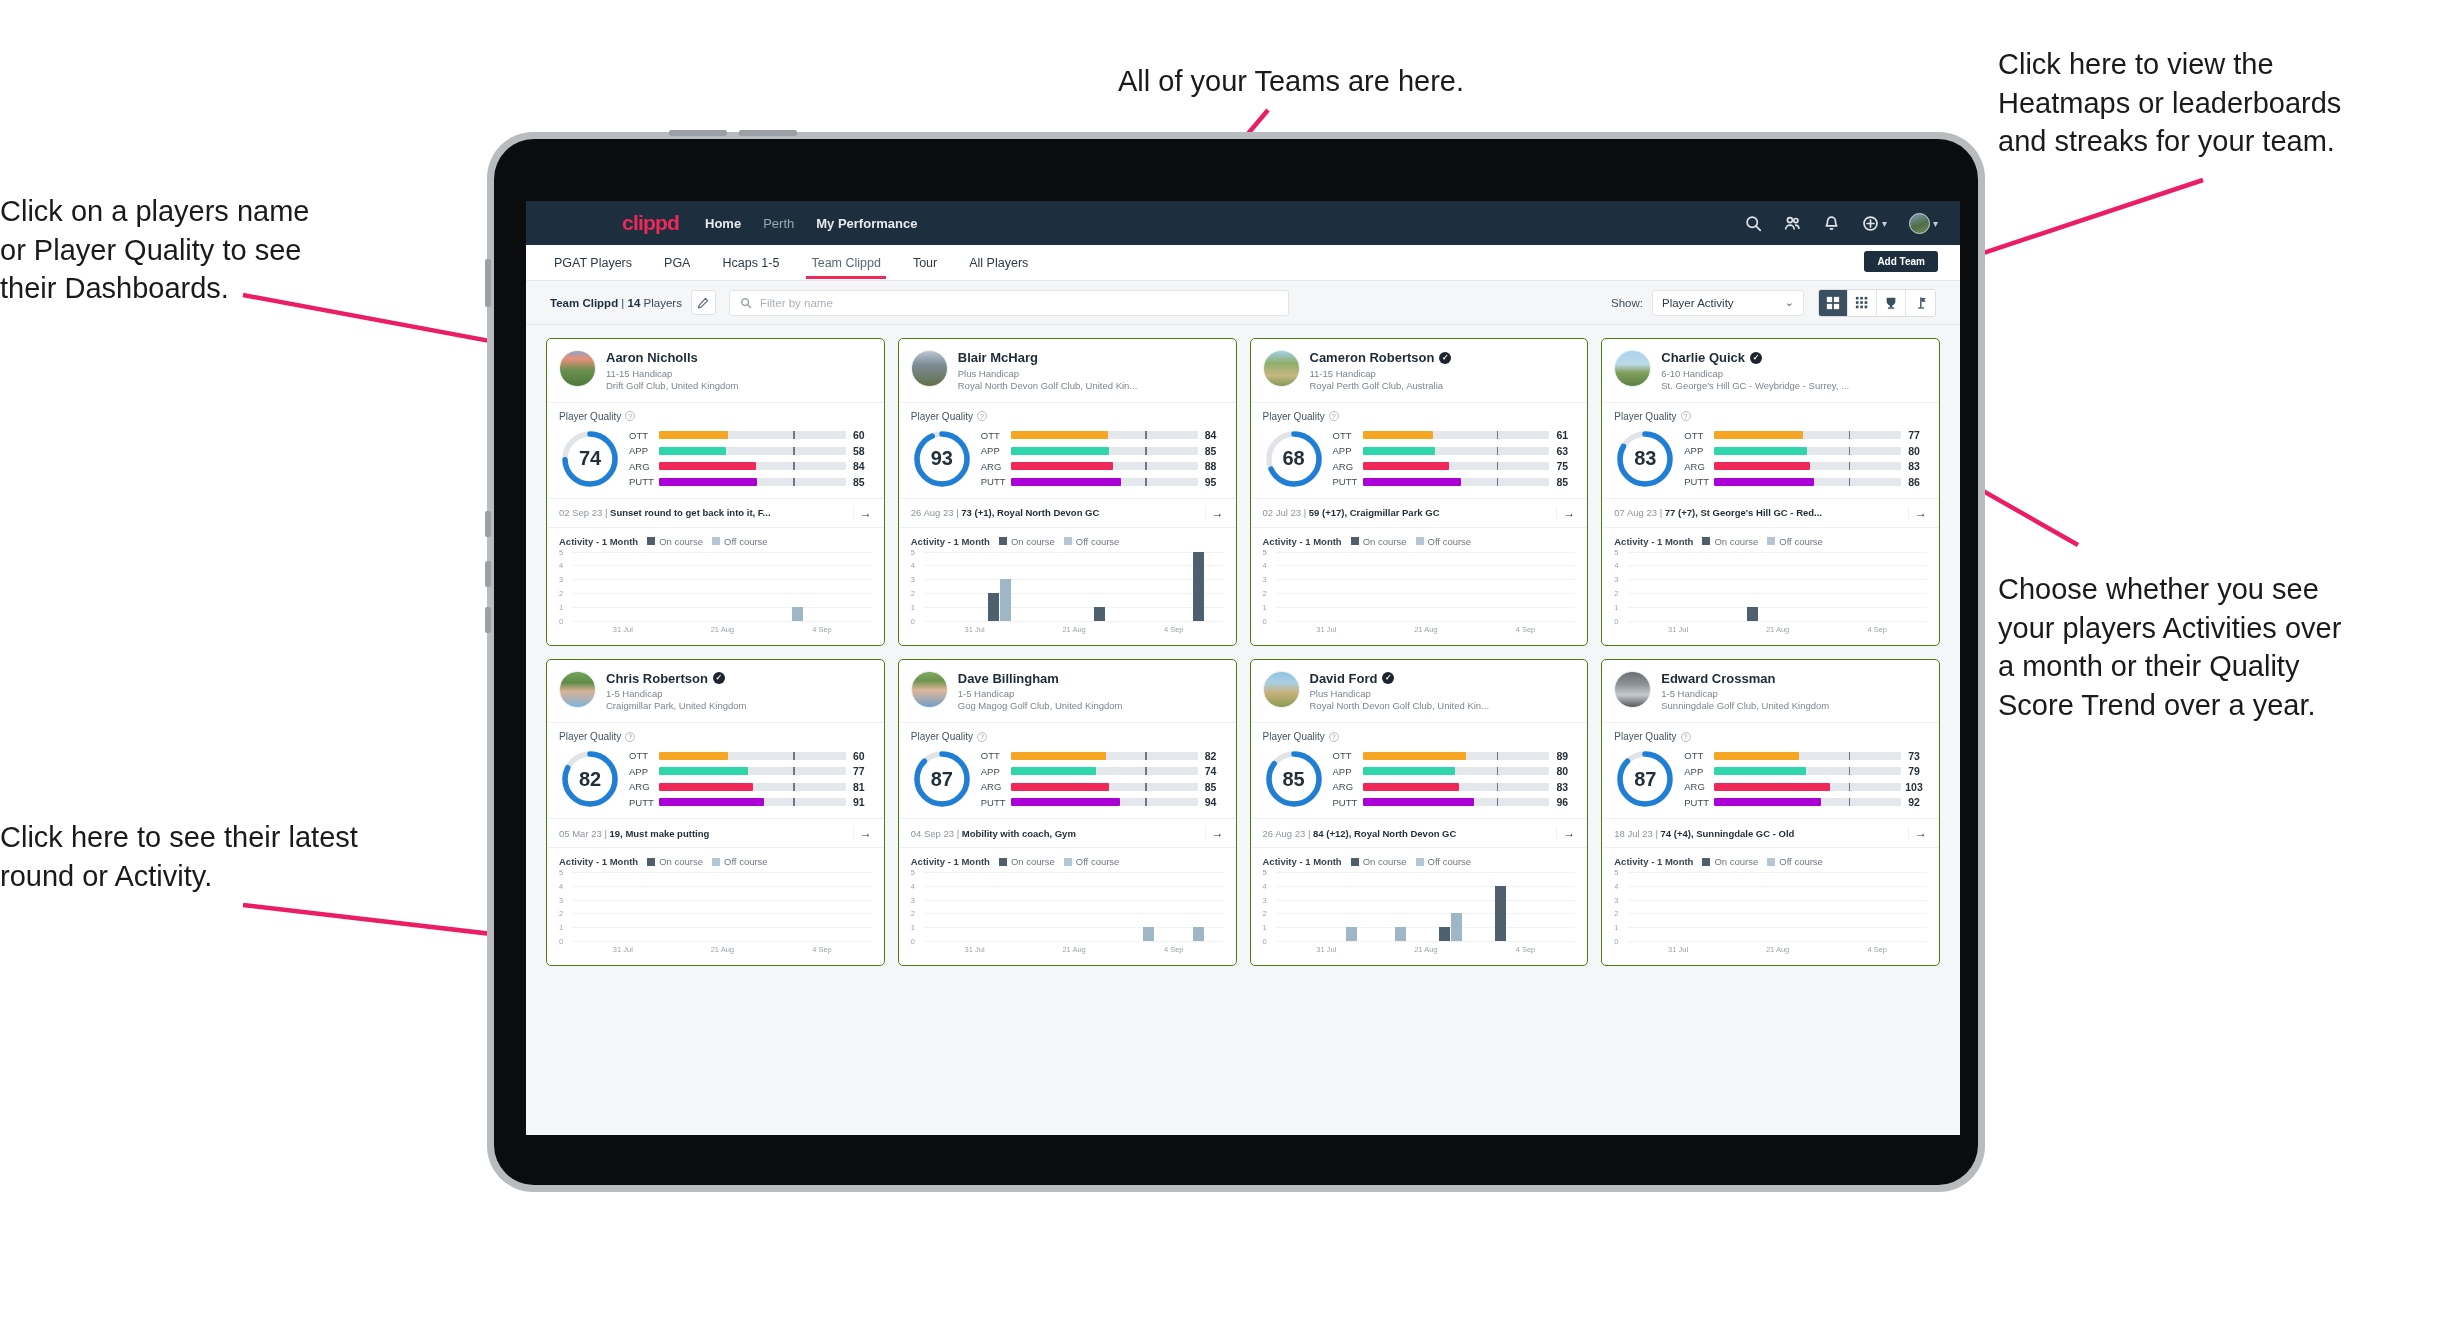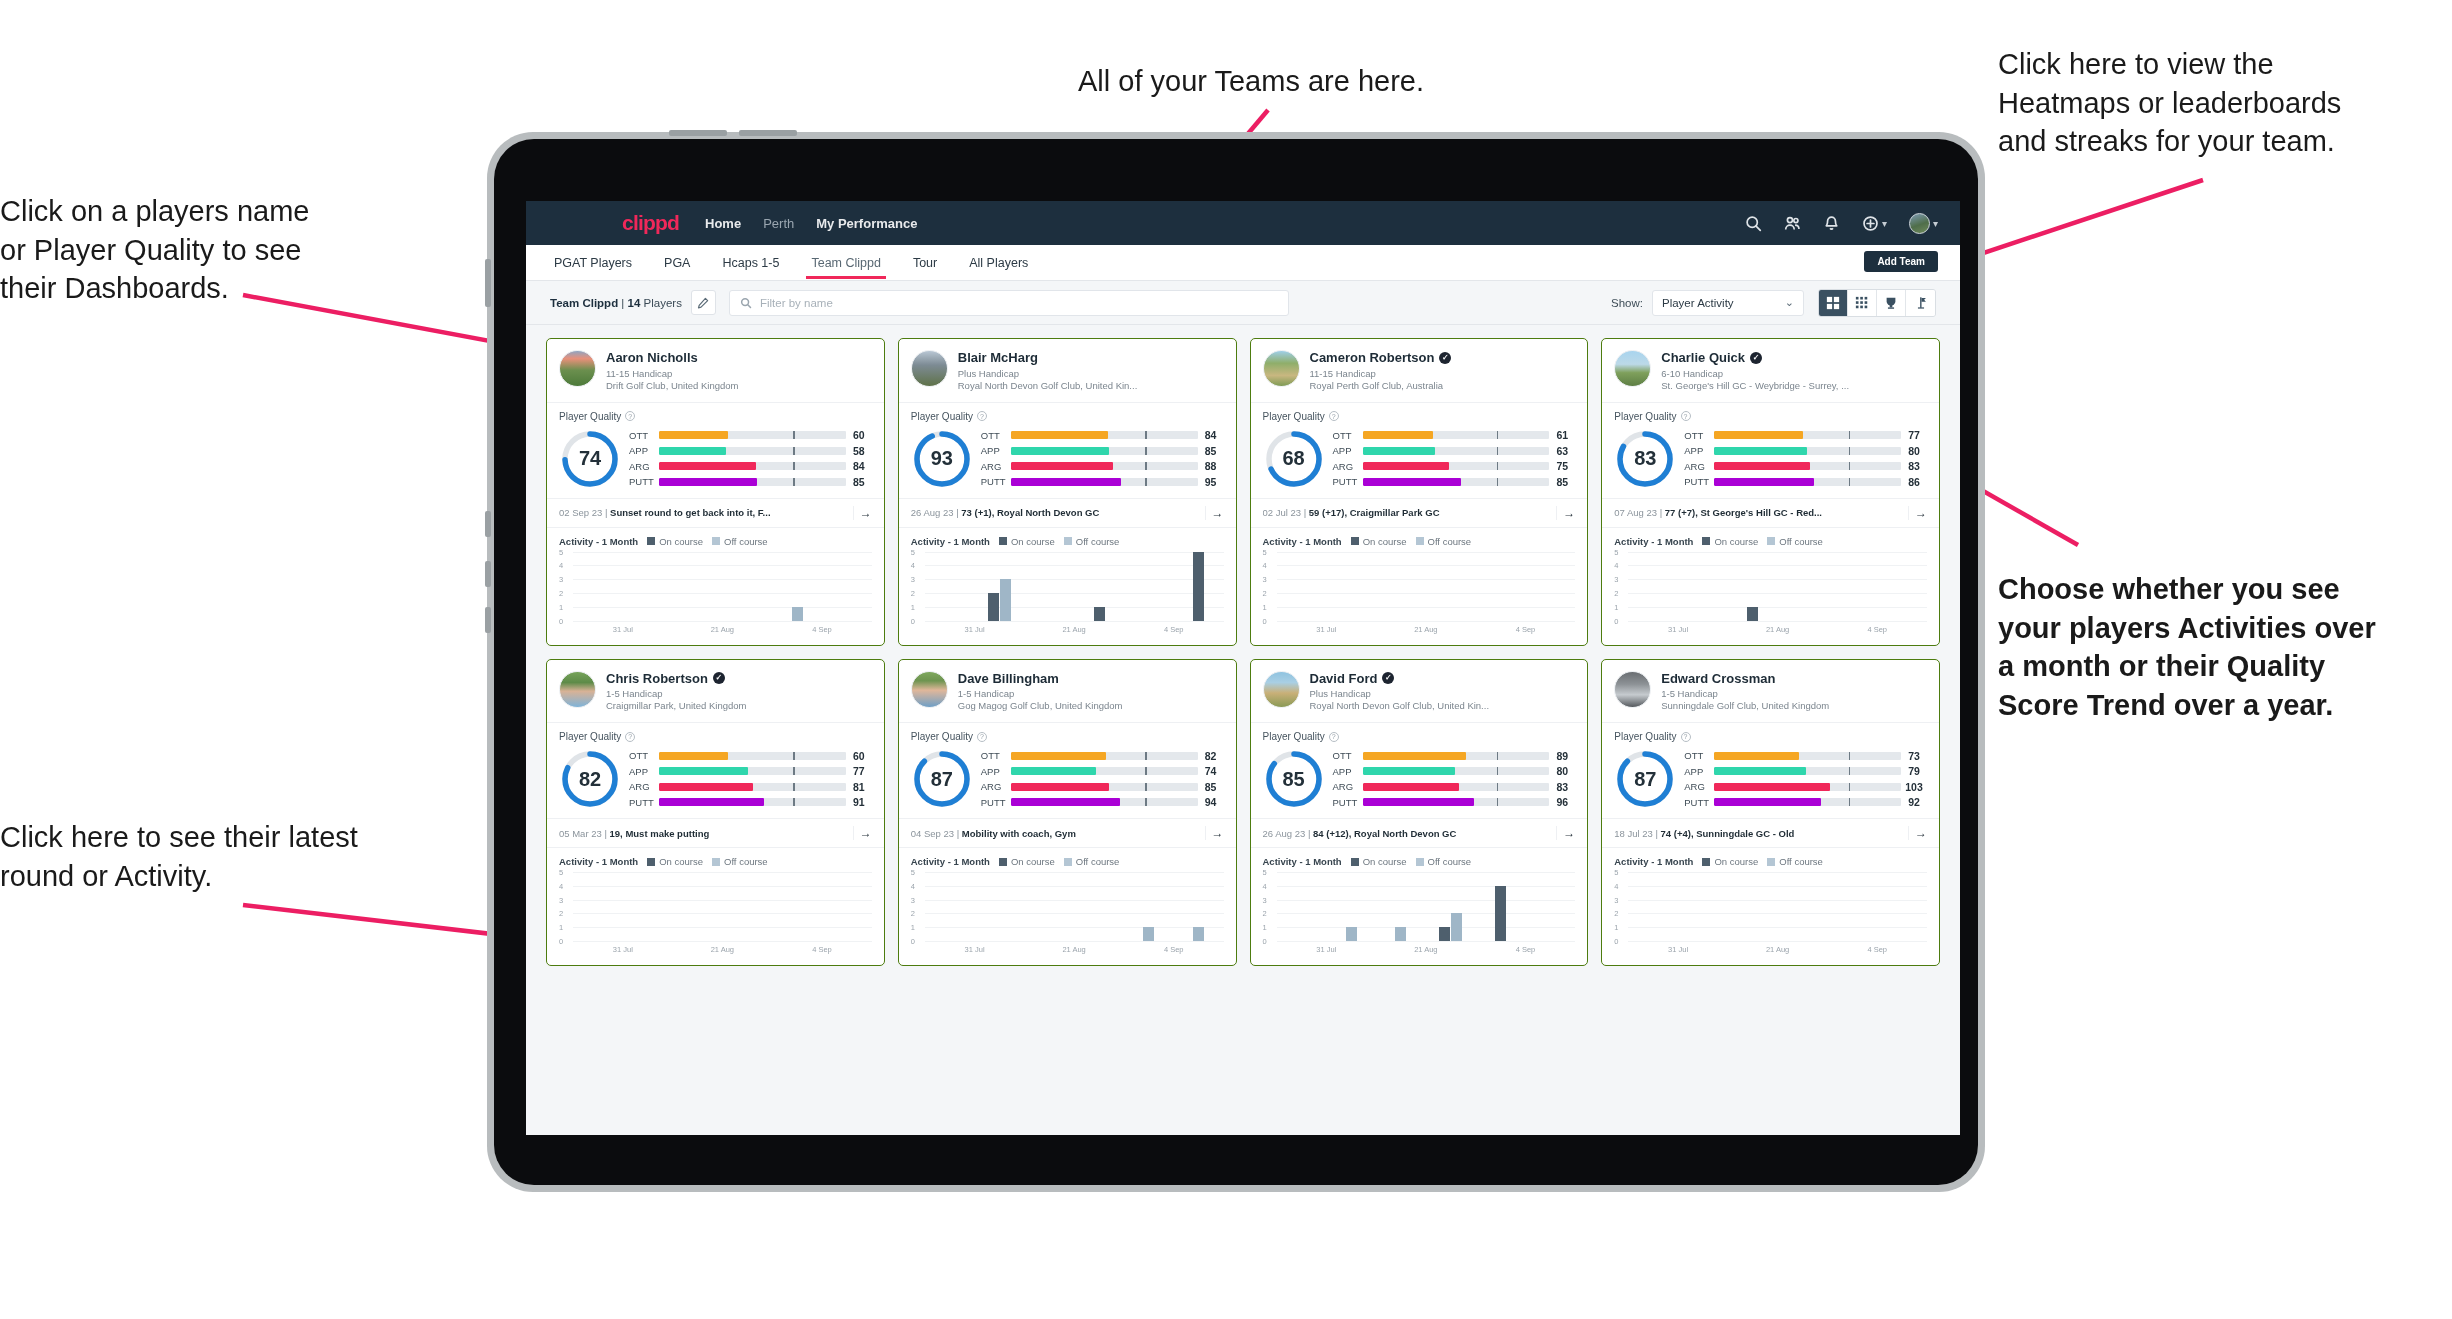--- a/index.html
+++ b/index.html
@@ -205,25 +205,25 @@
   .xaxis span { flex: 1; text-align: center; }
 </style>
 </head>
 <body>
 
 <div class="stage">
 
   <div class="anno" style="left:1998px; top:45px;">Click here to view the
 Heatmaps or leaderboards
 and streaks for your team.</div>
-  <div class="anno" style="left:1078px; top:62px;">All of your Teams are here.</div>
+  <div class="anno" style="left:1118px; top:62px;">All of your Teams are here.</div>
   <div class="anno" style="left:0px; top:192px;">Click on a players name
 or Player Quality to see
 their Dashboards.</div>
-  <div class="anno" style="left:1998px; top:570px;font-weight:bold;">Choose whether you see
+  <div class="anno" style="left:1998px; top:570px;">Choose whether you see
 your players Activities over
 a month or their Quality
 Score Trend over a year.</div>
   <div class="anno" style="left:0px; top:818px;">Click here to see their latest
 round or Activity.</div>
 
   <svg class="arrow" style="left:0; top:0; width:2452px; height:1319px;">
     <defs>
       <marker id="ah" markerWidth="9" markerHeight="9" refX="7" refY="4.5" orient="auto">
         <path d="M0,0 L9,4.5 L0,9 Z" fill="#ec1e63"></path>

